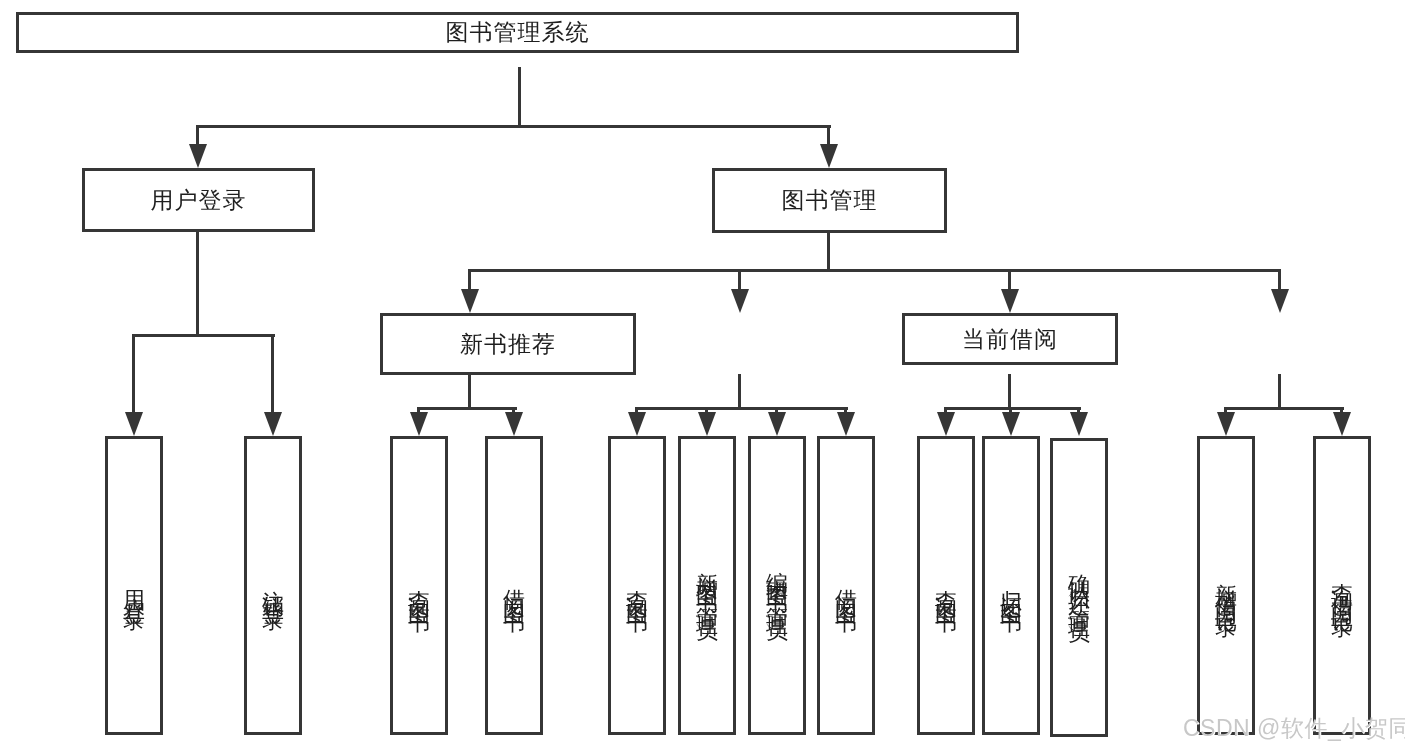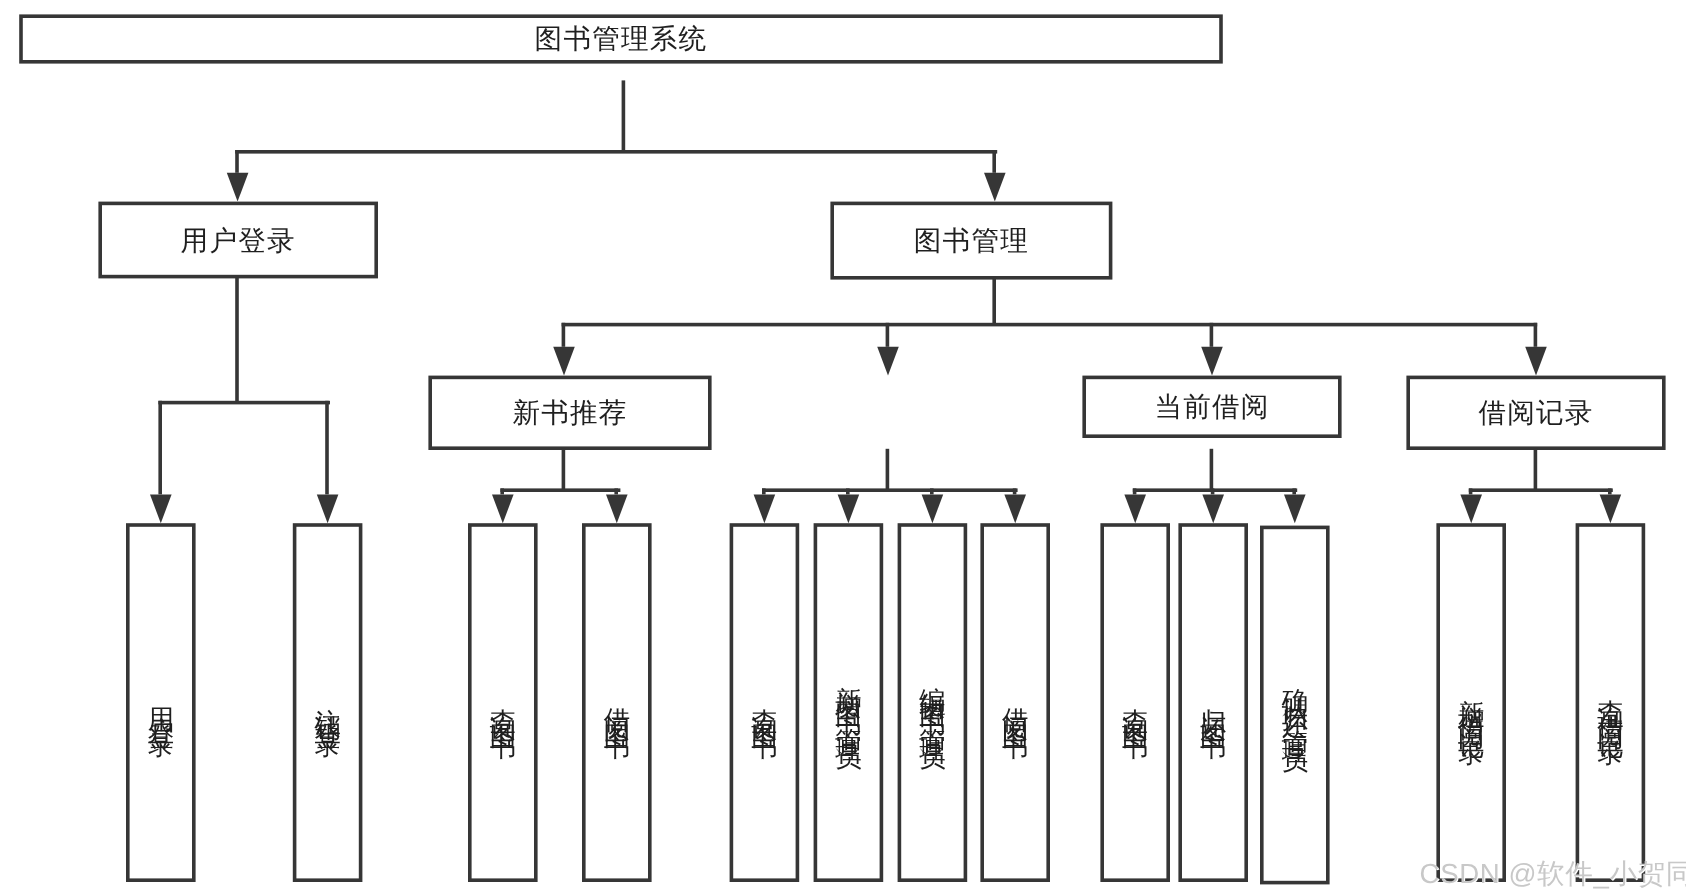--- a/index.html
+++ b/index.html
@@ -68,44 +68,41 @@
   </div>
 
   <div class="vline" style="left:518px;top:67px;height:59px;"></div>
   <div class="hline" style="left:196px;top:125px;width:635px;"></div>
   <div class="arrow" style="left:196px;top:125px;height:19px;"></div>
   <div class="arrow" style="left:827px;top:125px;height:19px;"></div>
 
   <div class="box" style="left:82px;top:168px;width:233px;height:64px;">
     <span>用户登录</span>
   </div>
-  <div class="box" style="left:692px;top:168px;width:235px;height:65px;">
+  <div class="box" style="left:712px;top:168px;width:235px;height:65px;">
     <span>图书管理</span>
   </div>
 
   <div class="vline" style="left:196px;top:231px;height:105px;"></div>
   <div class="hline" style="left:132px;top:334px;width:143px;"></div>
   <div class="arrow" style="left:132px;top:334px;height:78px;"></div>
   <div class="arrow" style="left:271px;top:334px;height:78px;"></div>
 
   <div class="vline" style="left:827px;top:231px;height:40px;"></div>
   <div class="hline" style="left:468px;top:269px;width:813px;"></div>
   <div class="arrow" style="left:468px;top:269px;height:20px;"></div>
   <div class="arrow" style="left:738px;top:269px;height:20px;"></div>
   <div class="arrow" style="left:1008px;top:269px;height:20px;"></div>
   <div class="arrow" style="left:1278px;top:269px;height:20px;"></div>
 
-  <div class="box" style="left:357px;top:313px;width:236px;height:62px;">
+  <div class="box" style="left:380px;top:313px;width:256px;height:62px;">
     <span>新书推荐</span>
   </div>
   <div class="box" style="left:902px;top:313px;width:216px;height:52px;">
     <span>当前借阅</span>
-  </div>
-  <div class="box" style="left:1172px;top:313px;width:216px;height:62px;">
-    <span>借阅记录</span>
   </div>
 
   <div class="vline" style="left:468px;top:374px;height:34px;"></div>
   <div class="hline" style="left:417px;top:407px;width:100px;"></div>
   <div class="arrow" style="left:417px;top:407px;height:5px;"></div>
   <div class="arrow" style="left:512px;top:407px;height:5px;"></div>
 
   <div class="vline" style="left:738px;top:374px;height:34px;"></div>
   <div class="hline" style="left:635px;top:407px;width:213px;"></div>
   <div class="arrow" style="left:635px;top:407px;height:5px;"></div>

